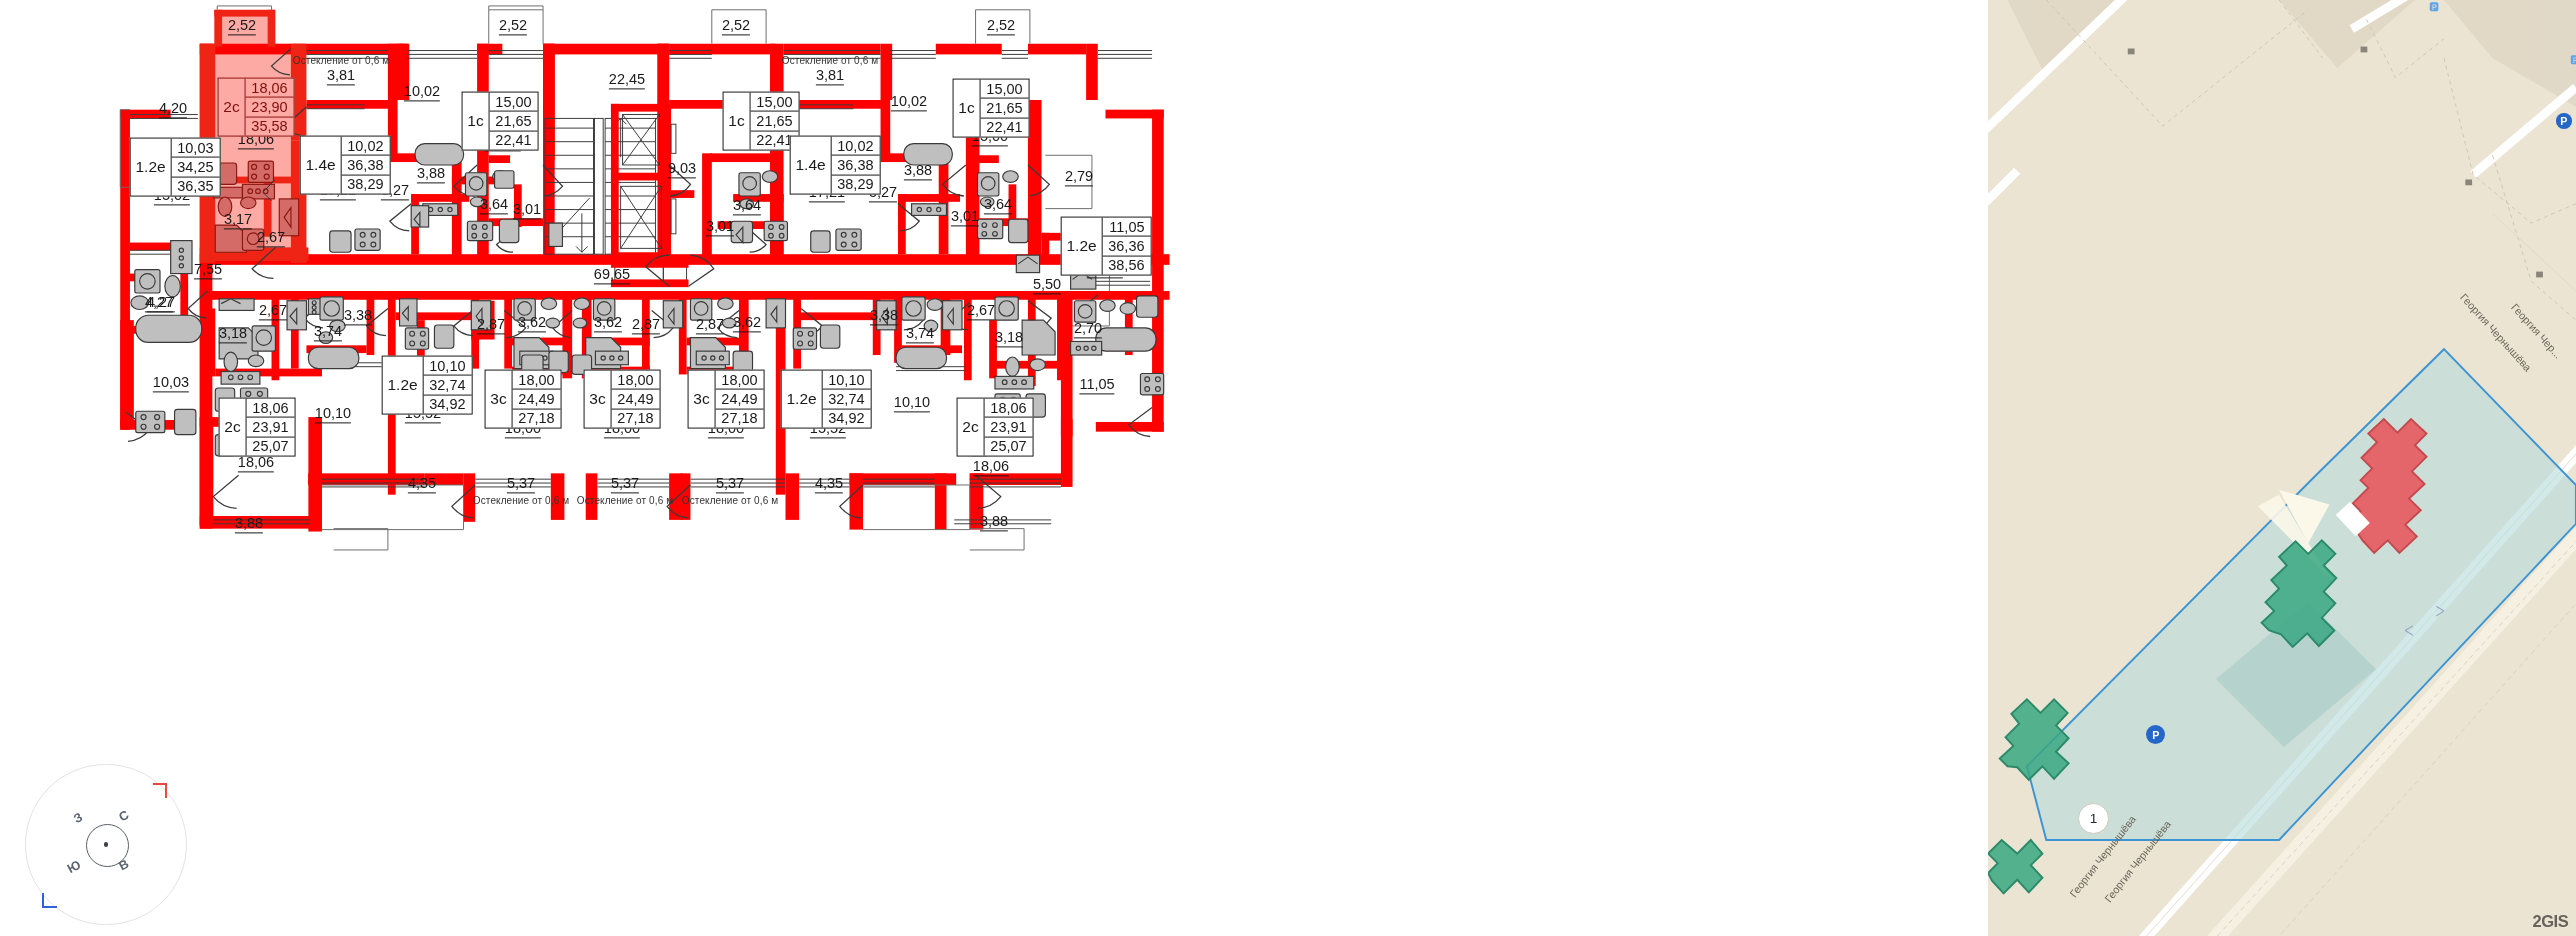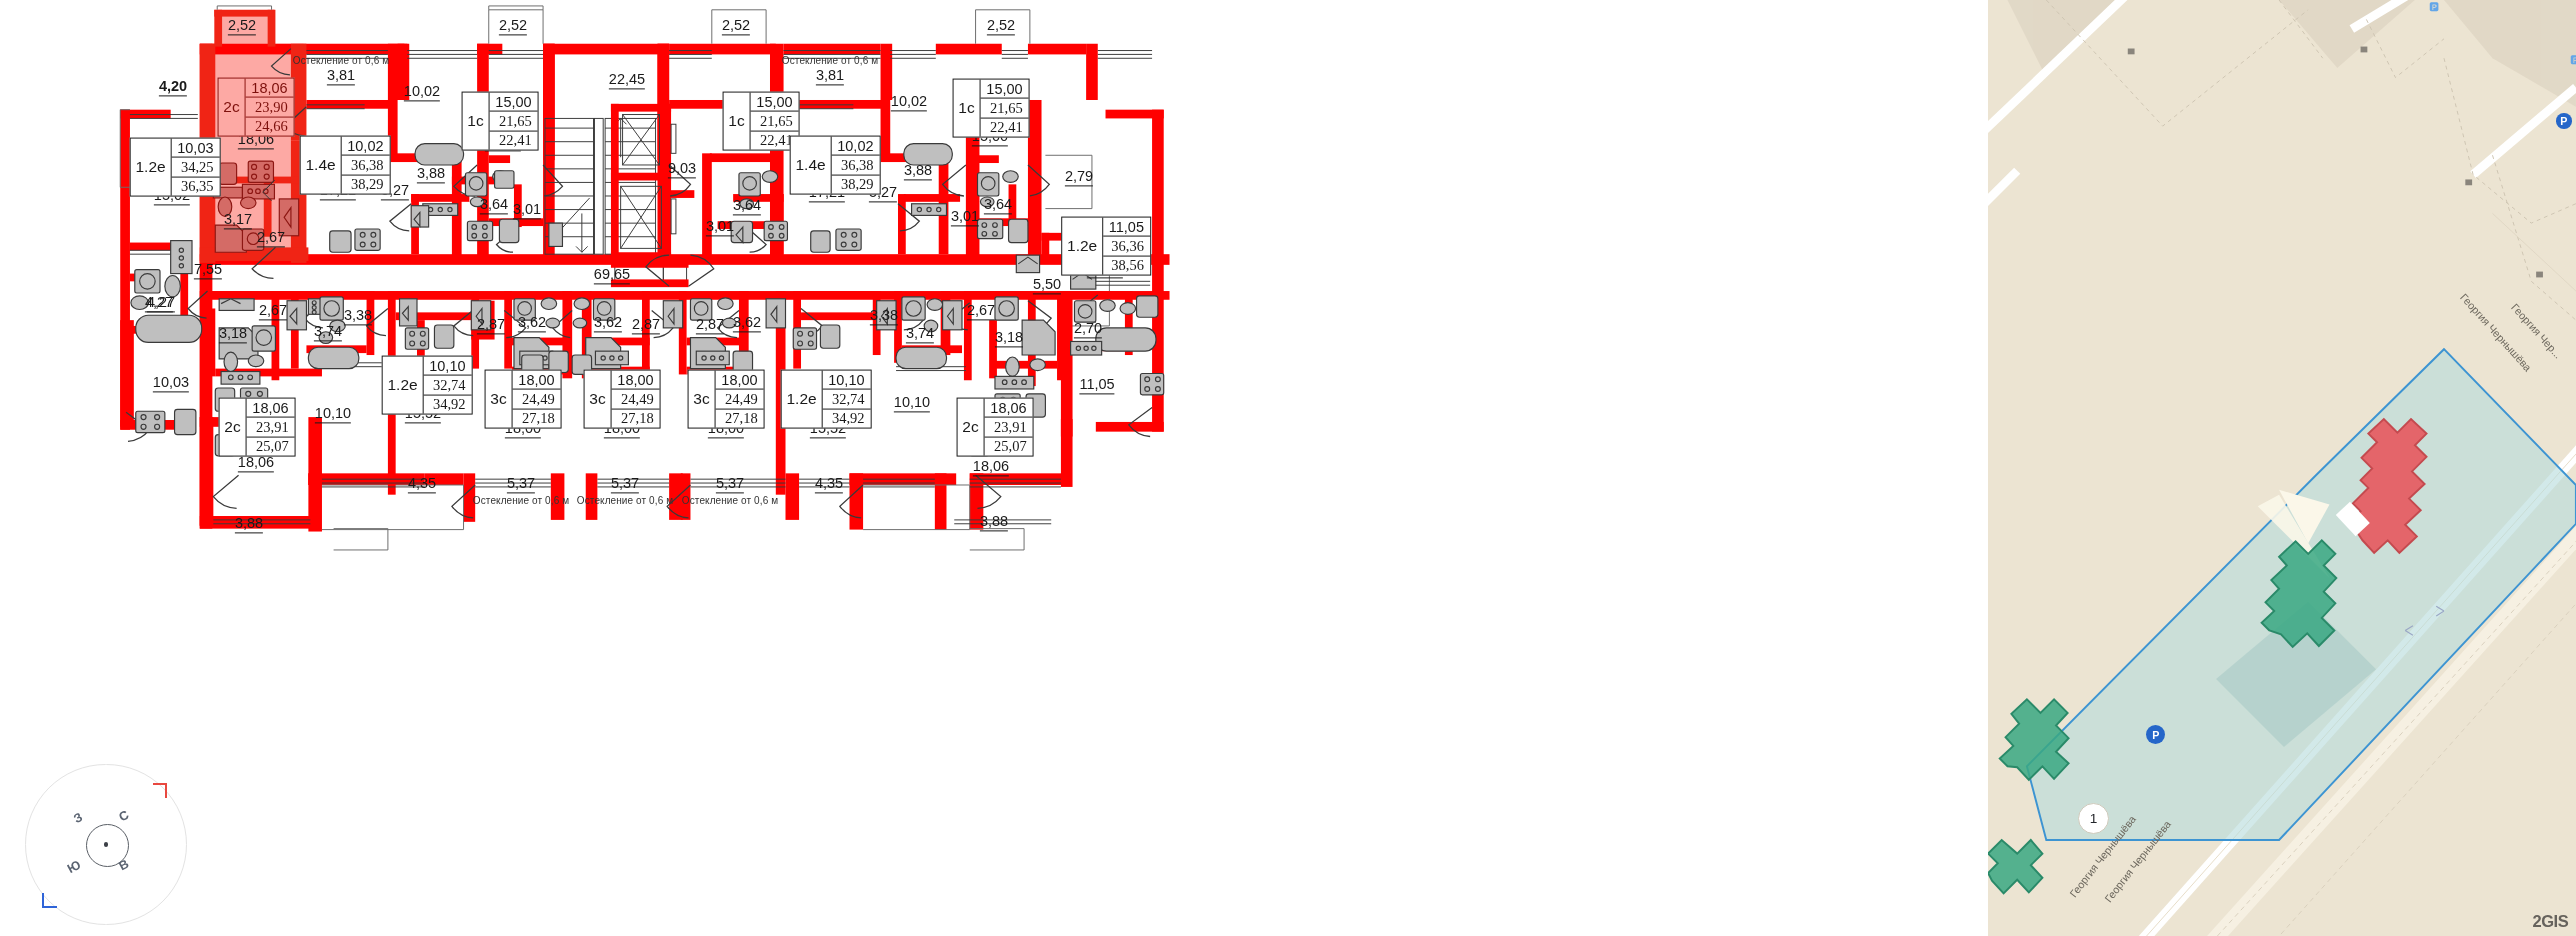--- a/index.html
+++ b/index.html
@@ -19,21 +19,21 @@
 
   
   .fbox{position:absolute;transform:translate(-50%,-50%);display:flex;align-items:stretch;
         border:1px solid #1a1a1a;background:#fff;}
   .fbox.on{background:#fda9a4;border-color:#8d1713;}
   .fbox .t{display:flex;align-items:center;justify-content:center;padding:0 4.8px;font-size:15.5px;color:#1a1a1a;}
   .fbox.on .t{color:#7d100c;}
   .fbox .nums{border-left:1px solid #1a1a1a;display:flex;flex-direction:column;}
   .fbox.on .nums{border-left-color:#8d1713;}
   .fbox .nums span{font-size:14.5px;line-height:1;padding:1.9px 5.8px 1.9px 5.8px;text-align:right;color:#1a1a1a;}
-  .fbox .nums span+span{border-top:1px solid #1a1a1a;font-family:Liberation Serif, serif;}
+  .fbox .nums span+span{border-top:1px solid #1a1a1a;}
   .fbox.on .nums span{color:#7d100c;}
   .fbox.on .nums span+span{border-top-color:#8d1713;}
 
   
   #compass{position:absolute;left:19.4px;top:758px;width:173px;height:173px;}
   #compass .ring{position:absolute;inset:5.8px;border:1px solid #e3e3e3;border-radius:50%;background:#fff;}
   #compass .inner{position:absolute;left:50%;top:50%;width:41px;height:41px;margin:-20.4px 0 0 -20.4px;
                   border:1.6px solid #5a5f66;border-radius:50%;}
   #compass .dot{position:absolute;left:50%;top:50%;width:4.8px;height:4.8px;margin:-2.4px 0 0 -2.4px;background:#3c4047;border-radius:50%;}
   #compass .cd{position:absolute;font-size:12.6px;color:#5b6472;font-weight:bold;transform:translate(-50%,-50%) rotate(-28deg);}
@@ -618,21 +618,21 @@
             <circle class="fx" cx="1045" cy="462" r="2.5"></circle>
         </g>
       </g>
     </svg>
 
     <div id="areaLabels">
         <div class="lbl area" style="left: 242px; top: 27px;">2,52</div>
         <div class="lbl area" style="left: 513px; top: 27px;">2,52</div>
         <div class="lbl area" style="left: 736px; top: 27px;">2,52</div>
         <div class="lbl area" style="left: 1001px; top: 27px;">2,52</div>
-        <div class="lbl area" style="left: 173px; top: 88px; font-weight: bold;">4,20</div>
+        <div class="lbl area" style="left: 173px; top: 110px;">4,20</div>
         <div class="lbl area" style="left: 341px; top: 77px;">3,81</div>
         <div class="lbl area" style="left: 830px; top: 77px;">3,81</div>
         <div class="lbl area" style="left: 422px; top: 93px;">10,02</div>
         <div class="lbl area" style="left: 909px; top: 103px;">10,02</div>
         <div class="lbl area" style="left: 627px; top: 81px;">22,45</div>
         <div class="lbl area" style="left: 503px; top: 143px;">15,00</div>
         <div class="lbl area" style="left: 742px; top: 141px;">15,00</div>
         <div class="lbl area" style="left: 990px; top: 138px;">15,00</div>
         <div class="lbl area" style="left: 256px; top: 141px;">18,06</div>
         <div class="lbl area" style="left: 172px; top: 197px;">15,02</div>
@@ -706,21 +706,21 @@
             <span>10,03</span>
             <span>34,25</span>
             <span>36,35</span>
           </div>
         </div>
         <div class="fbox on" style="left: 256px; top: 107px;">
           <div class="t">2с</div>
           <div class="nums">
             <span>18,06</span>
             <span>23,90</span>
-            <span>24,66</span>
+            <span>35,58</span>
           </div>
         </div>
         <div class="fbox" style="left: 345px; top: 165px;">
           <div class="t">1.4е</div>
           <div class="nums">
             <span>10,02</span>
             <span>36,38</span>
             <span>38,29</span>
           </div>
         </div>

